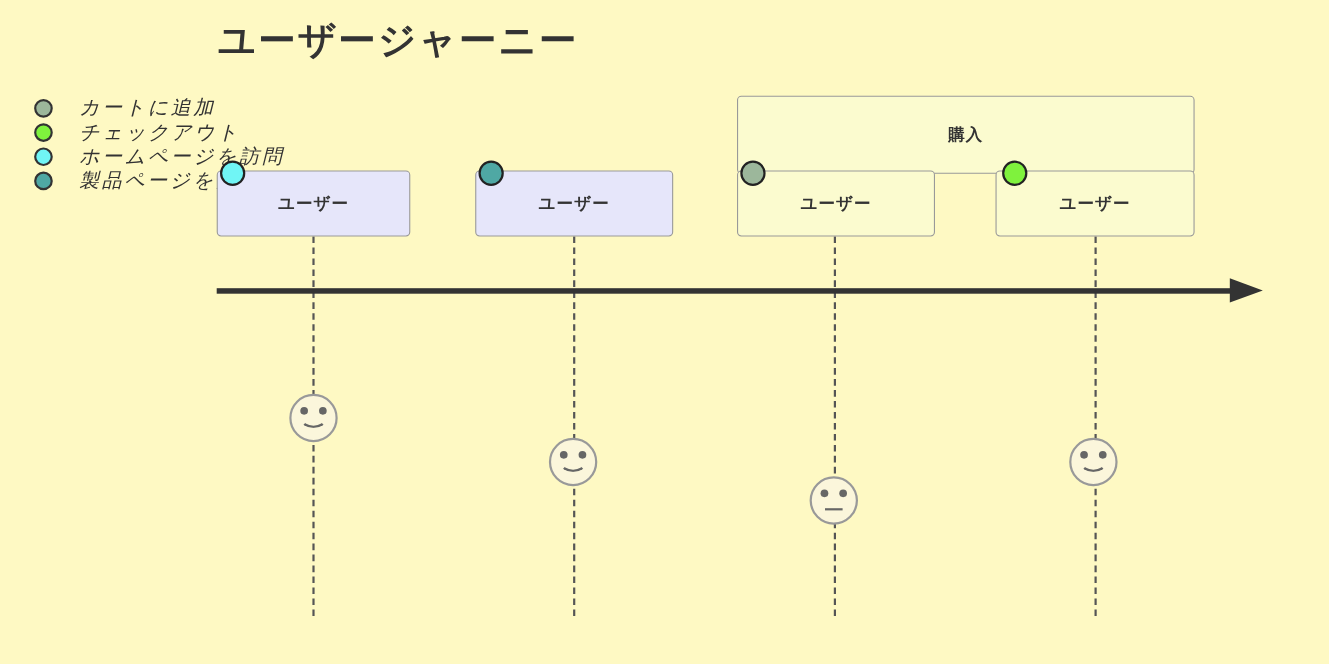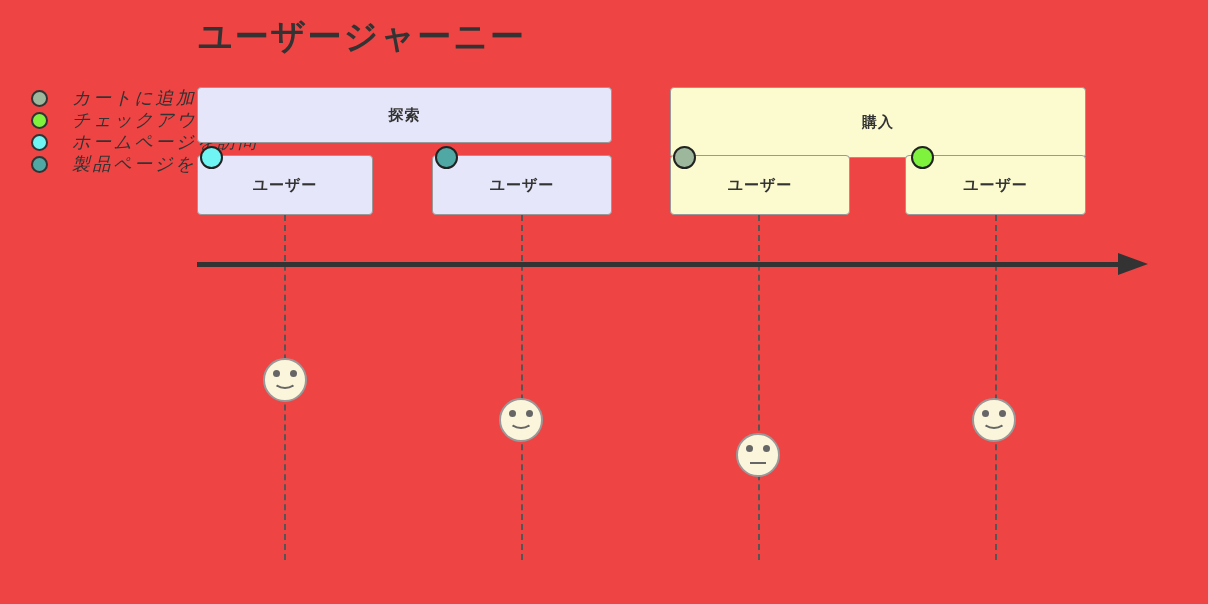--- a/index.html
+++ b/index.html
@@ -1,16 +1,16 @@
 <!DOCTYPE html>
 <html><head>
 <meta charset="utf-8">
 <style>
   html,body{margin:0;padding:0;background:#fff;}
-  .canvas{position:relative;width:1208px;height:604px;background:#ef4444;overflow:hidden;
+  .canvas{position:relative;width:1208px;height:604px;background:#fef9c3;overflow:hidden;
           font-family:"DejaVu Sans","Liberation Sans",sans-serif;color:#333;}
 
   
   .title{position:absolute;left:198px;top:14px;font-size:34px;font-weight:700;color:#333;
          letter-spacing:2px;white-space:nowrap;z-index:1;}
 
   
   .legend{position:absolute;left:0;top:0;z-index:1;}
   .legend-item{position:absolute;left:31px;height:22px;display:flex;align-items:center;white-space:nowrap;}
   .legend-item:nth-child(1){top:87px;}
@@ -89,23 +89,20 @@
     <div class="legend-item">
       <span class="dot dot-home"></span>
       <span class="legend-label">ホームページを訪問</span>
     </div>
     <div class="legend-item">
       <span class="dot dot-product"></span>
       <span class="legend-label">製品ページを見る</span>
     </div>
   </div>
 
-  <div class="box fill-lavender section-1">
-    <span>探索</span>
-  </div>
   <div class="box fill-yellow section-2">
     <span>購入</span>
   </div>
 
   <div class="box fill-lavender task-1">
     <span>ユーザー</span>
   </div>
   <div class="box fill-lavender task-2">
     <span>ユーザー</span>
   </div>

